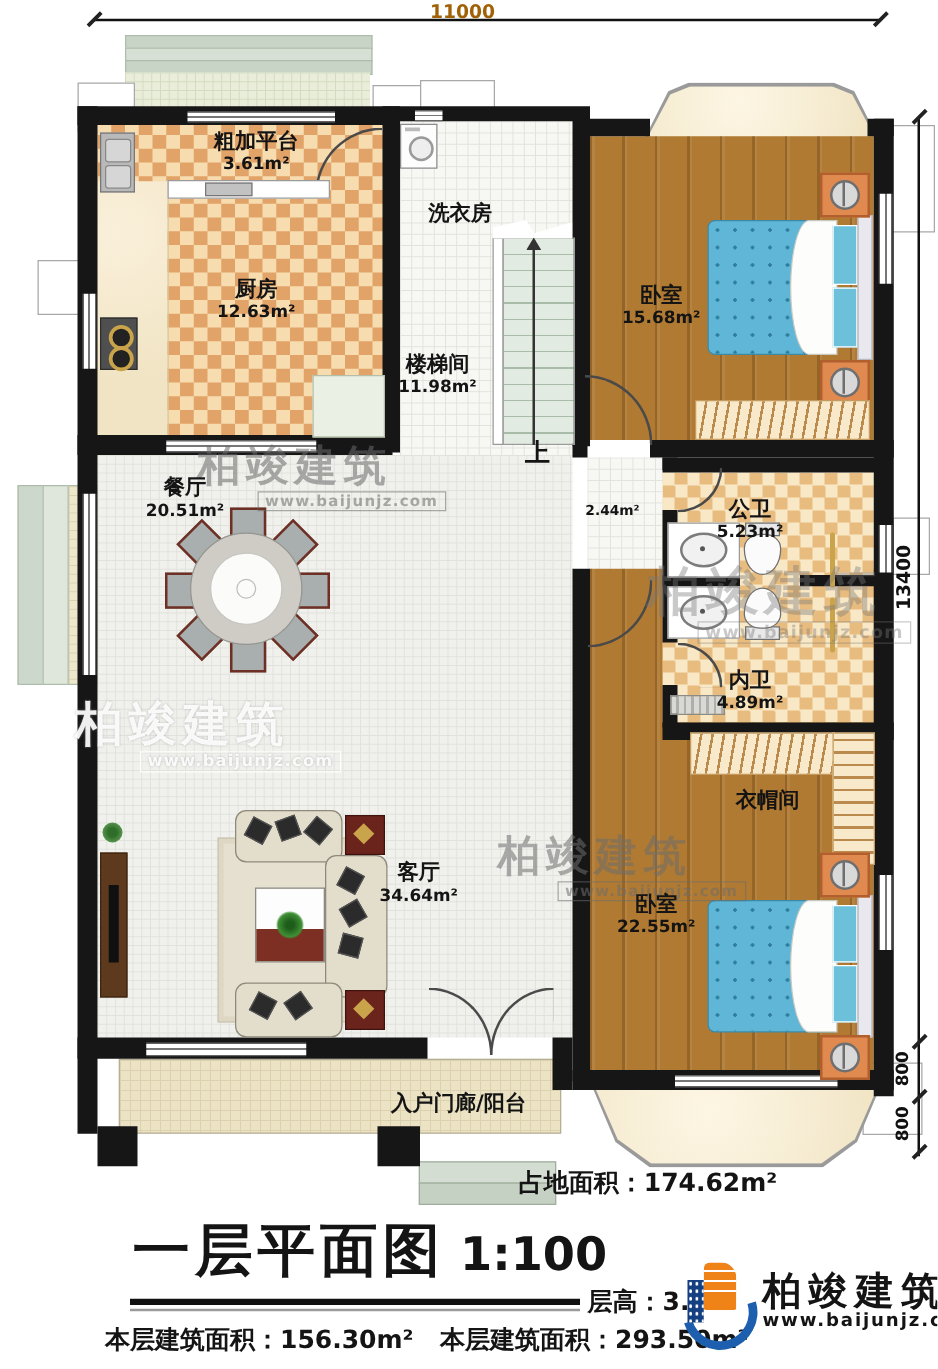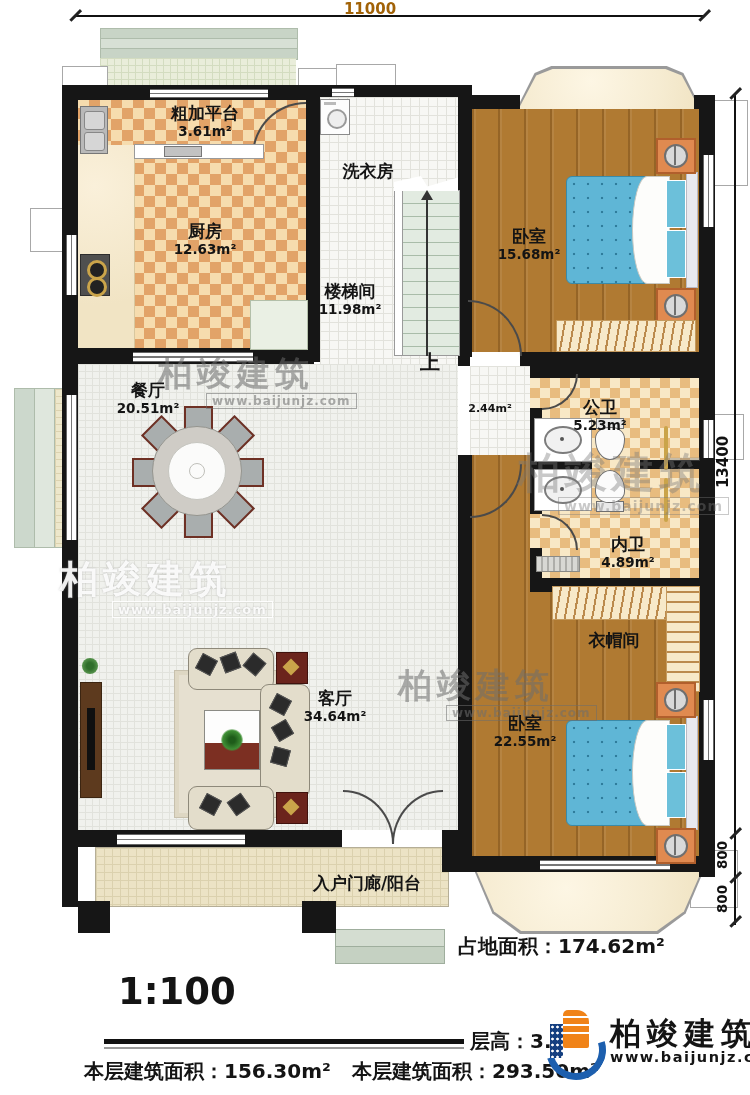--- a/index.html
+++ b/index.html
@@ -295,21 +295,21 @@
     <div class="nm">餐厅</div>
     <div class="ar">20.51m²</div>
   </div>
   <div class="lb" style="left:490px;top:409px;">
     <div class="ar" style="font-size:11px;">2.44m²</div>
   </div>
   <div class="lb" style="left:600px;top:416px;">
     <div class="nm">公卫</div>
     <div class="ar">5.23m²</div>
   </div>
-  <div class="lb" style="left:628px;top:553px;">
+  <div class="lb" style="left:600px;top:553px;">
     <div class="nm">内卫</div>
     <div class="ar">4.89m²</div>
   </div>
   <div class="lb" style="left:614px;top:641px;">
     <div class="nm">衣帽间</div>
   </div>
   <div class="lb" style="left:335px;top:707px;">
     <div class="nm">客厅</div>
     <div class="ar">34.64m²</div>
   </div>
@@ -328,23 +328,24 @@
 
   <div class="dimline" style="left:734px;top:95px;width:2px;height:830px;"></div>
   <div class="tick" style="left:728px;top:92px;"></div>
   <div class="tick" style="left:728px;top:832px;"></div>
   <div class="tick" style="left:728px;top:876px;"></div>
   <div class="tick" style="left:728px;top:920px;"></div>
   <div class="vdim" style="left:723px;top:462px;">13400</div>
   <div class="vdim" style="left:722px;top:855px;font-size:13.5px;">800</div>
   <div class="vdim" style="left:722px;top:899px;font-size:13.5px;">800</div>
 
-  <div class="abs" style="left:458px;top:933px;font-size:20px;font-weight:600;">占地面积：174.62m²</div>
+  <div class="abs" style="left:415px;top:933px;font-size:20px;font-weight:600;">占地面积：174.62m²</div>
 
   <div class="abs" style="left:106px;top:970px;display:flex;align-items:baseline;">
+    <span style="font-size:46px;font-weight:700;letter-spacing:4px;">一层平面图</span>
     <span style="font-size:37px;font-weight:600;margin-left:12px;">1:100</span>
   </div>
   <div class="abs" style="left:104px;top:1039px;width:360px;height:5px;background:#111;"></div>
   <div class="abs" style="left:104px;top:1047px;width:360px;height:2px;background:#9a9a9a;"></div>
   <div class="abs" style="left:470px;top:1028px;font-size:20px;font-weight:600;">层高：3.</div>
   <div class="abs" style="left:84px;top:1058px;font-size:20px;font-weight:600;">本层建筑面积：156.30m²</div>
   <div class="abs" style="left:352px;top:1058px;font-size:20px;font-weight:600;">本层建筑面积：293.50m²</div>
 
   <div class="abs" style="left:546px;top:1010px;display:flex;align-items:center;gap:6px;">
     <div class="logo-mark">

